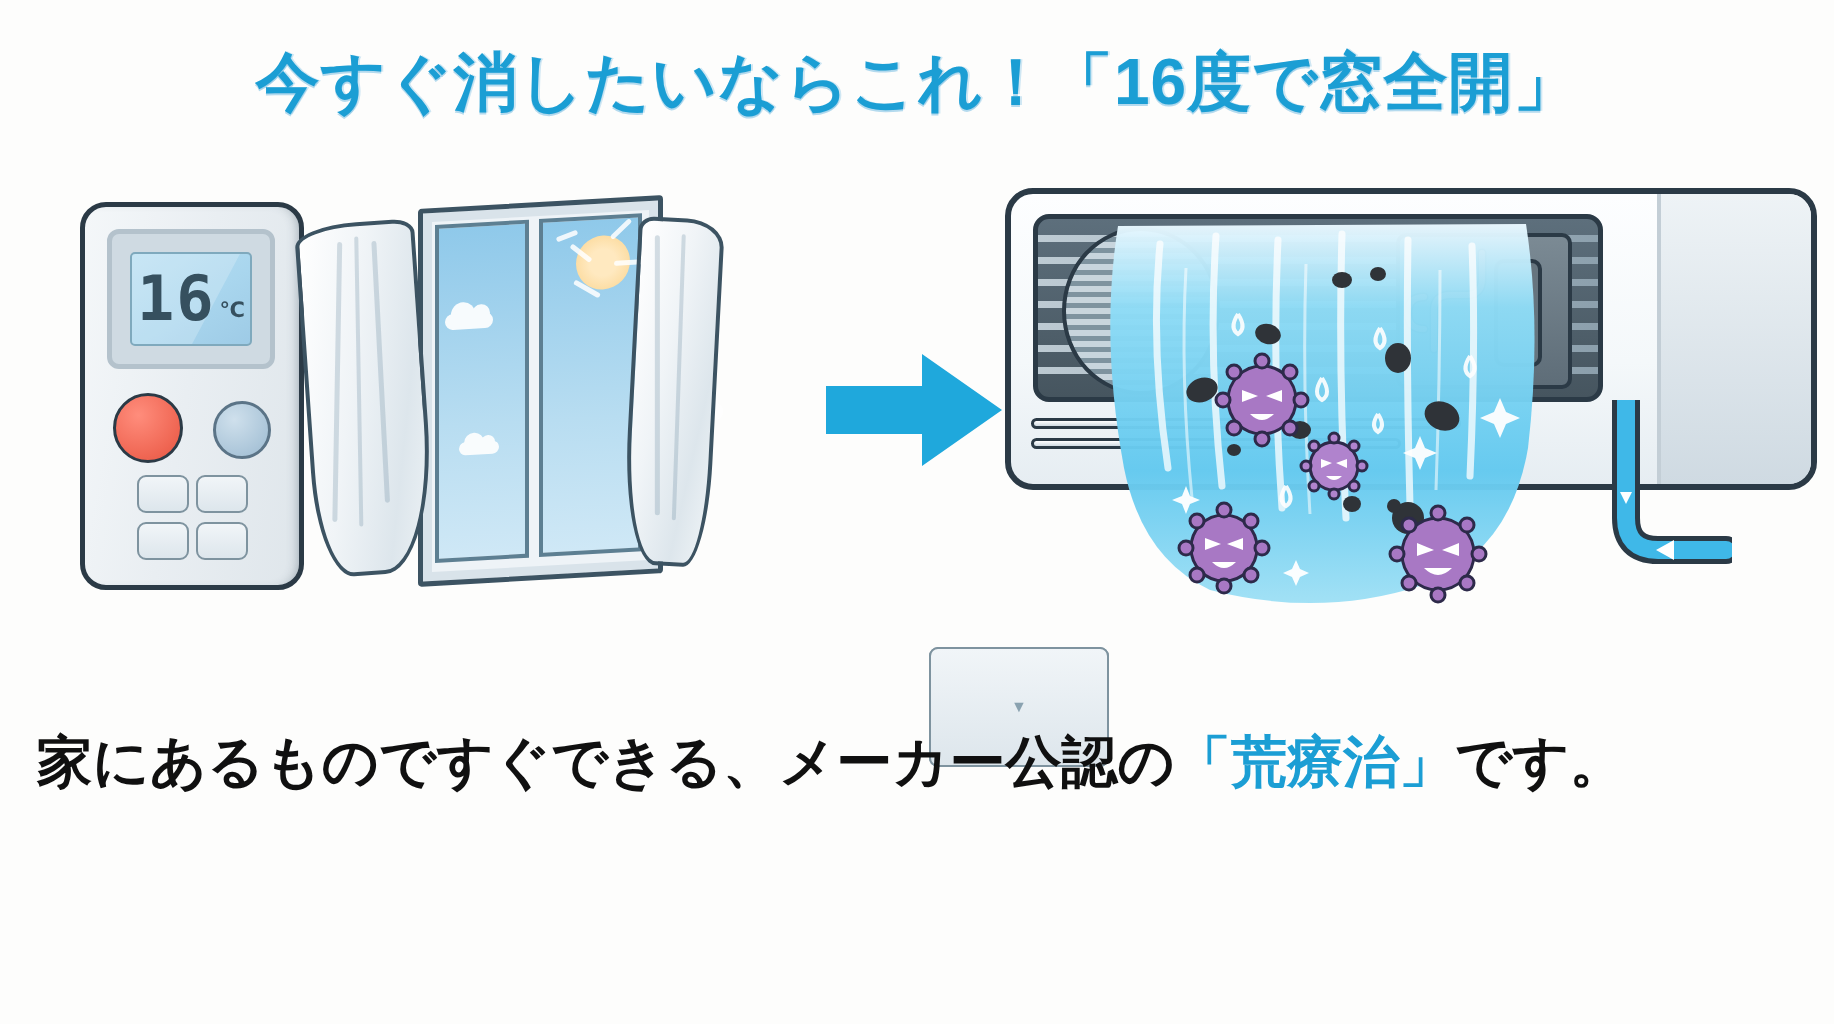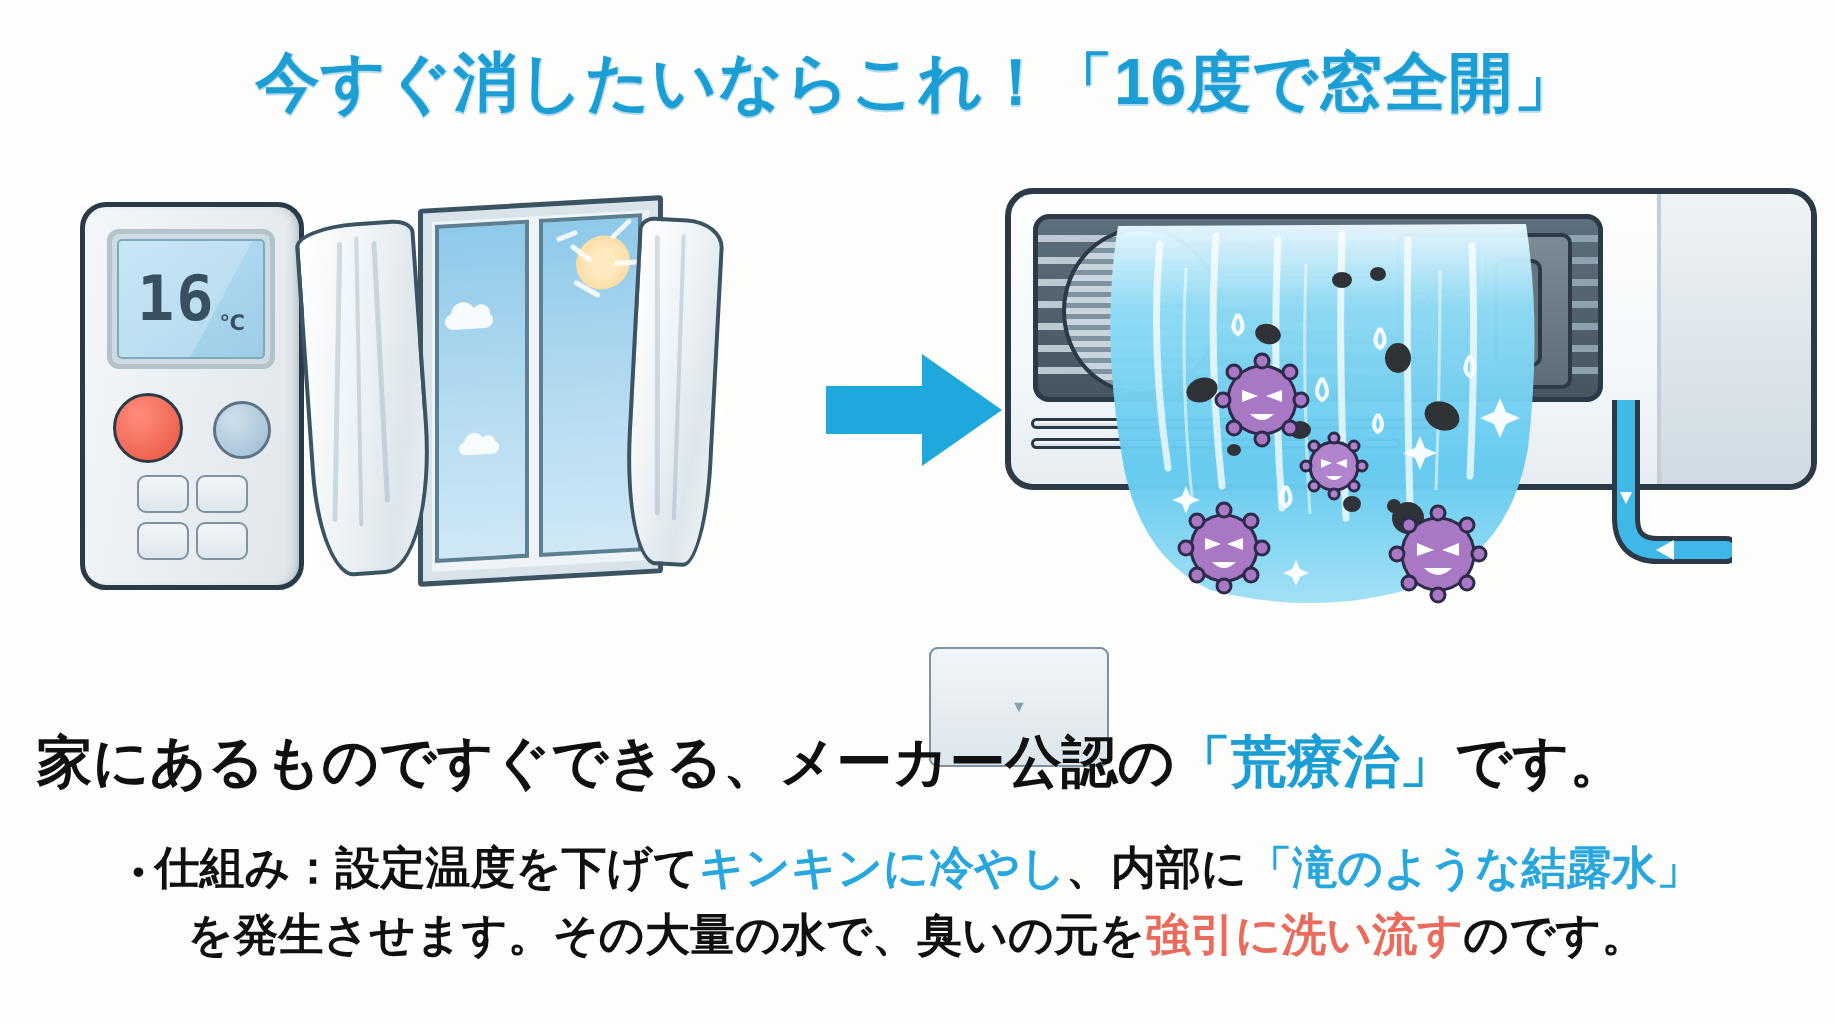--- a/index.html
+++ b/index.html
@@ -29,21 +29,21 @@
   
   .remote{
     position:absolute;left:80px;top:22px;width:214px;height:378px;
     background:linear-gradient(100deg,#f4f7f9 0%,#e9eef2 48%,#dfe6eb 100%);
     border:5px solid #2b3a46;border-radius:26px;
     box-shadow:inset -8px 0 12px -8px rgba(60,80,95,.45);
   }
   .remote-screen{
     position:absolute;left:22px;top:22px;width:168px;height:140px;
     background:#cfdae2;border:5px solid #b4c2cc;border-radius:12px;
-    box-sizing:border-box;padding:5px;
+    box-sizing:border-box;padding:18px;
   }
   .lcd{
     width:100%;height:100%;
     background:linear-gradient(145deg,#b9dff2 0%,#a9d6ee 55%,#9ecbe6 100%);
     border:2px solid #7fa9bd;border-radius:5px;
     position:relative;display:flex;align-items:center;justify-content:center;
     box-sizing:border-box;overflow:hidden;
   }
   .lcd:after{
     content:"";position:absolute;left:-25%;top:-60%;width:90%;height:220%;
@@ -450,22 +450,14 @@
         <polygon points="28,92 34,104 40,92" fill="#ffffff"></polygon>
       </svg>
     </div>
 
   </div>
 
   <div class="lead">
     <span>家にあるものですぐできる、メーカー公認の</span><span class="hl-blue">「荒療治」</span><span>です。</span>
   </div>
 
-  <div class="bullets">
-    <div class="row">
-      <span class="dot">•</span><span>仕組み：設定温度を下げて</span><span class="hl-cyan">キンキンに冷やし</span><span>、内部に</span><span class="hl-cyan">「滝のような結露水」</span>
-    </div>
-    <div class="row">
-      <span>を発生させます。その大量の水で、臭いの元を</span><span class="hl-red">強引に洗い流す</span><span>のです。</span>
-    </div>
-  </div>
 
 </div>
 
 </body></html>

